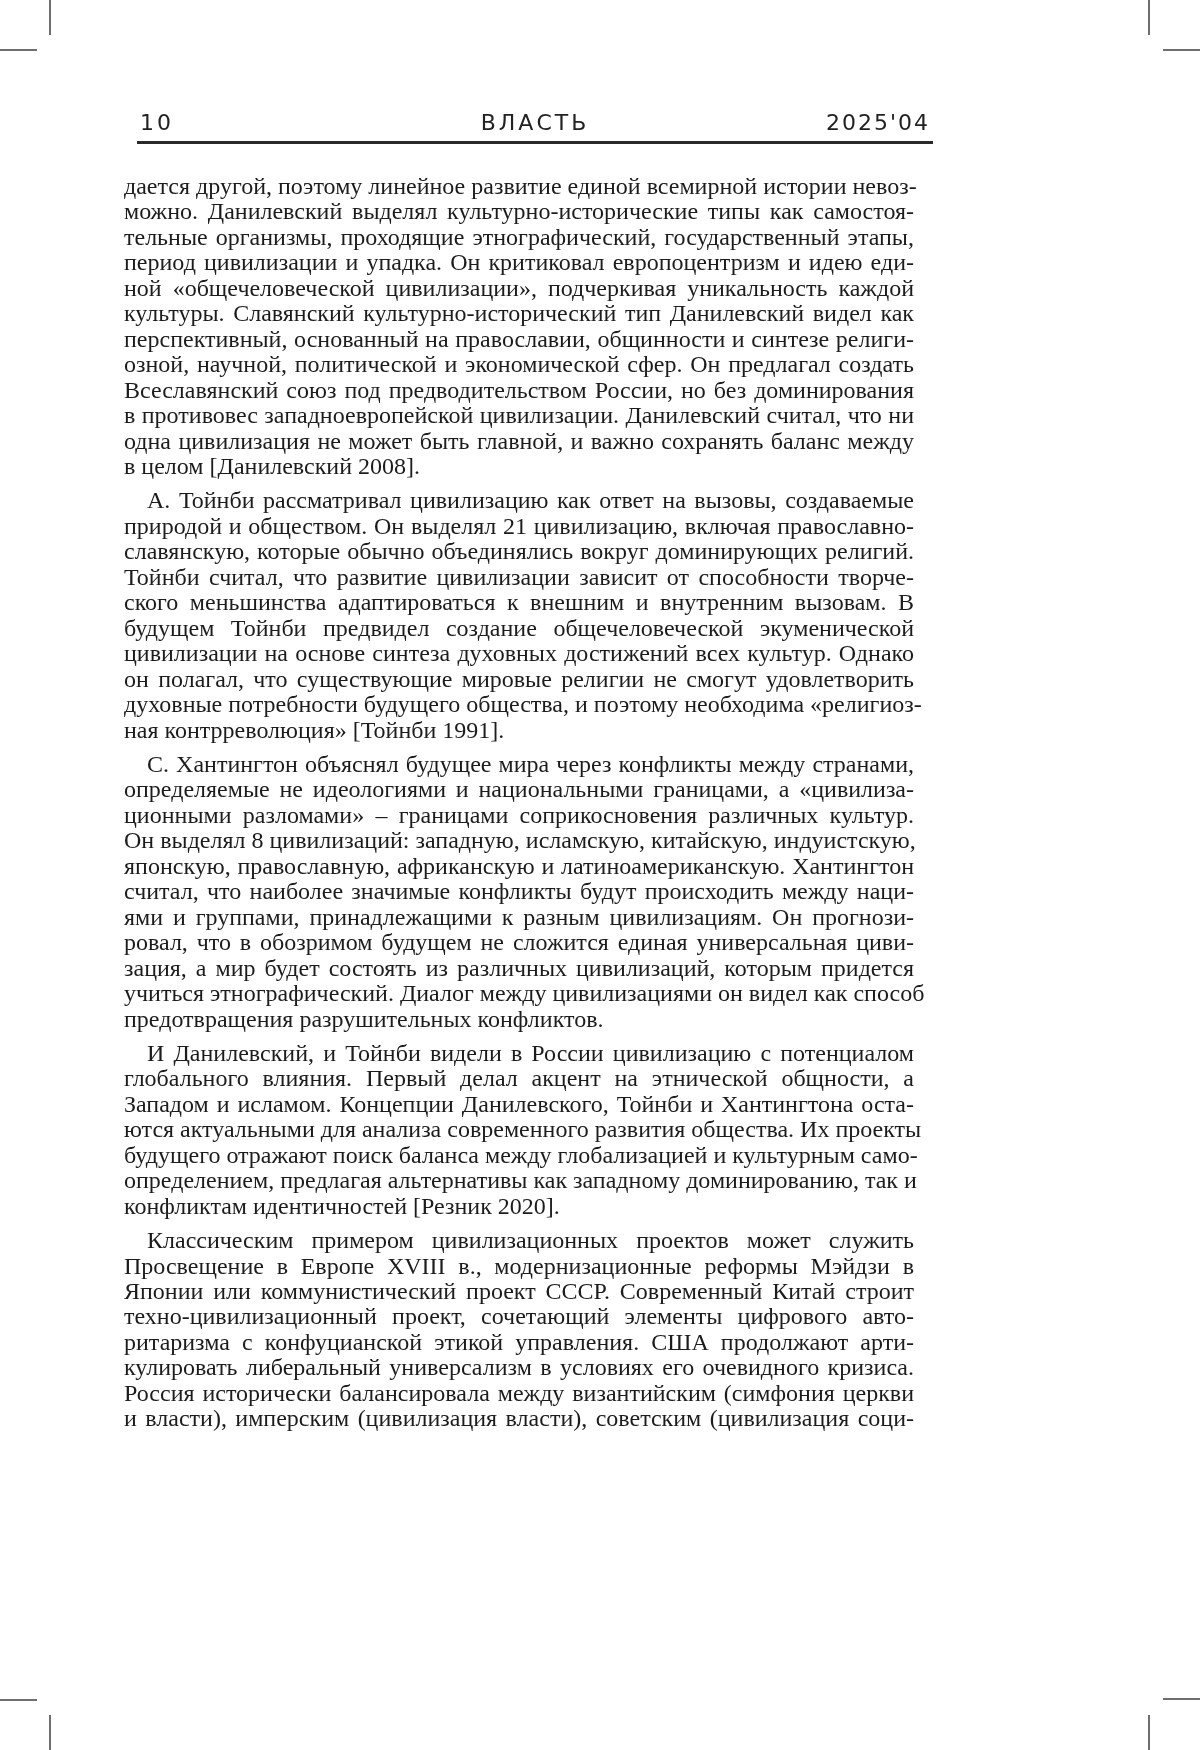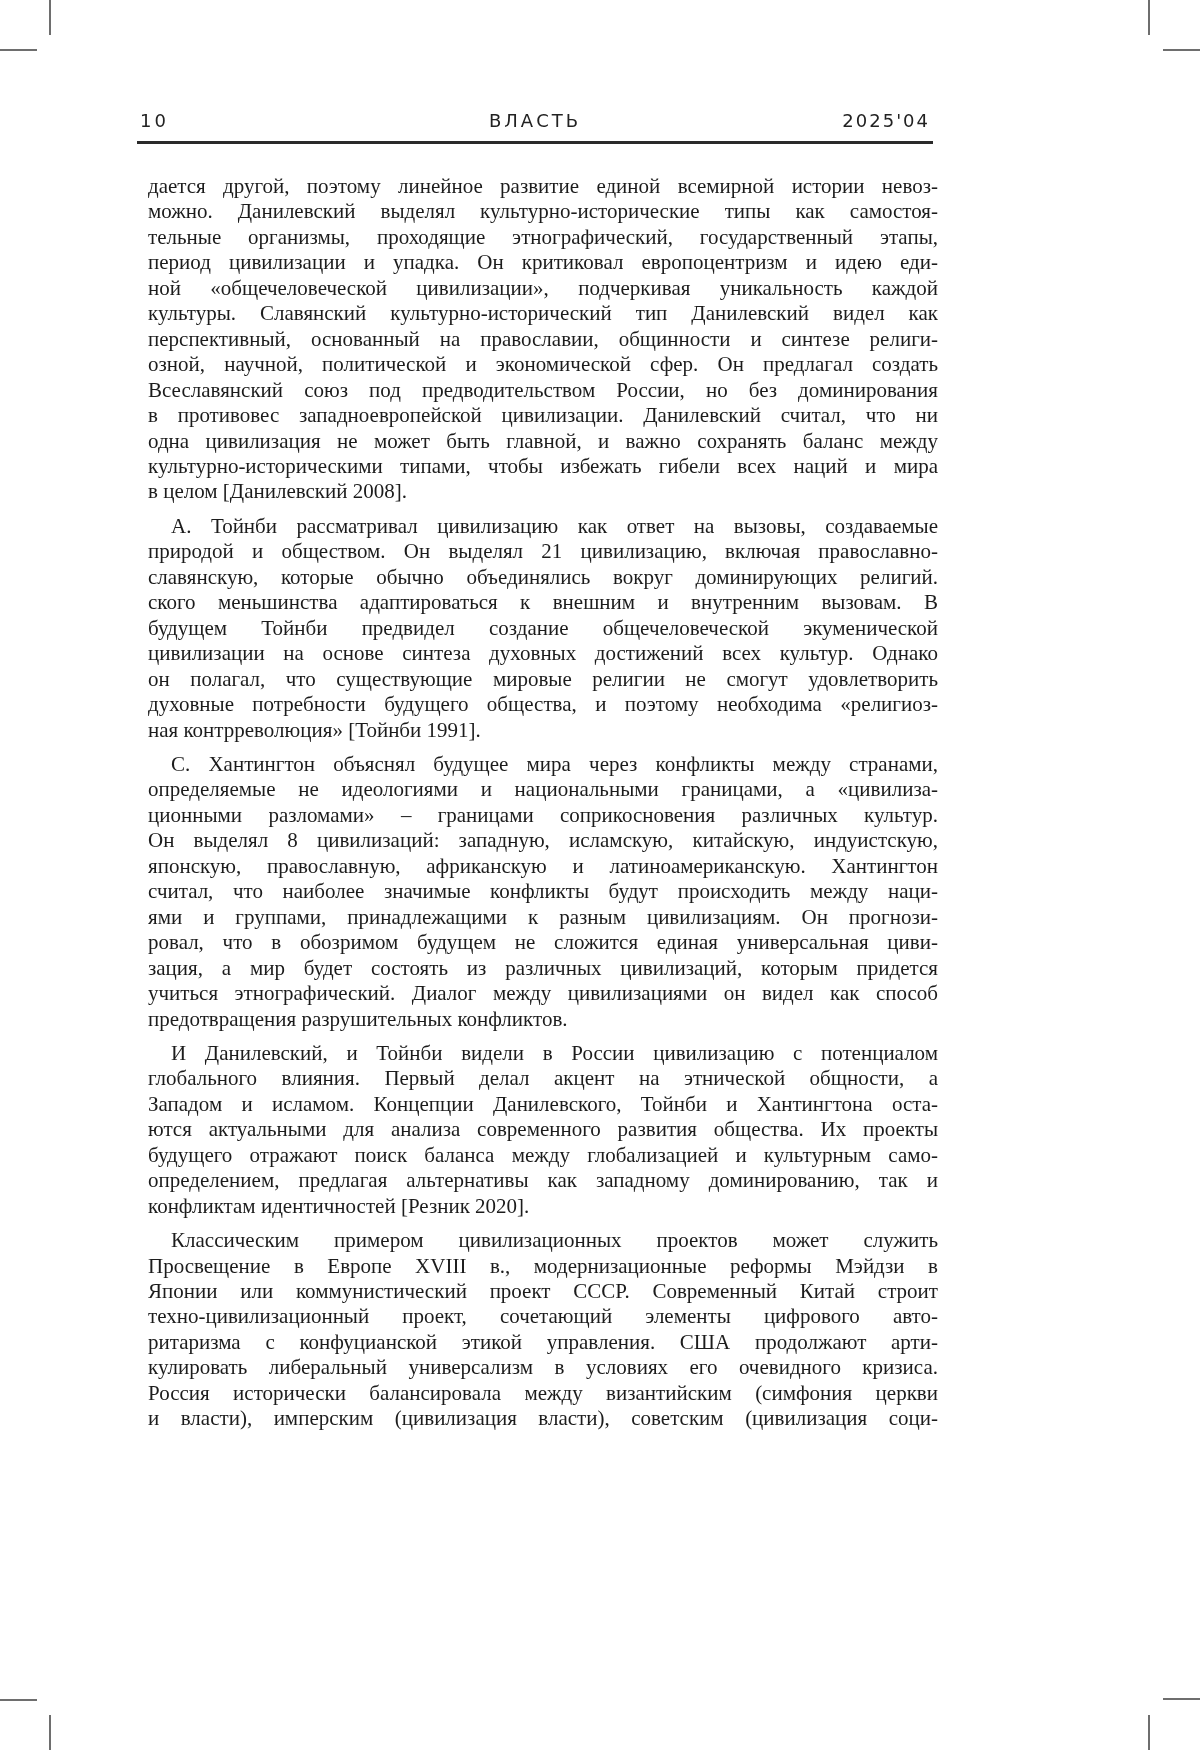--- a/index.html
+++ b/index.html
@@ -35,44 +35,44 @@
   
   .running-head {
     position: absolute;
     left: 140px;
     width: 790px;
     top: 110px;
     display: grid;
     grid-template-columns: 1fr auto 1fr;
     align-items: baseline;
     font-family: "DejaVu Sans", "Liberation Sans", sans-serif;
-    font-size: 18px;
+    font-size: 22px;
     letter-spacing: 3px;
     color: #222222;
   }
   .running-head .rh-left  { justify-self: start; }
   .running-head .rh-center{ justify-self: center; }
   .running-head .rh-right { justify-self: end; letter-spacing: 2px; }
 
   .header-rule {
     position: absolute;
     left: 137px;
     width: 796px;
     top: 141px;
     height: 3px;
     background: var(--rule, #2a2a2a);
   }
 
   
   .article-body {
     position: absolute;
-    left: 148px;
+    left: 124px;
     top: 174px;
     width: 790px;
-    font-size: 21px;
+    font-size: 24px;
     line-height: 25.45px;
   }
   .line {
     text-align: justify;
     text-align-last: justify;
     white-space: nowrap;
   }
   .line.last {
     text-align-last: left;
   }
@@ -108,25 +108,25 @@
       <div class="line">можно. Данилевский выделял культурно-исторические типы как самостоя-</div>
       <div class="line">тельные организмы, проходящие этнографический, государственный этапы,</div>
       <div class="line">период цивилизации и упадка. Он критиковал европоцентризм и идею еди-</div>
       <div class="line">ной «общечеловеческой цивилизации», подчеркивая уникальность каждой</div>
       <div class="line">культуры. Славянский культурно-исторический тип Данилевский видел как</div>
       <div class="line">перспективный, основанный на православии, общинности и синтезе религи-</div>
       <div class="line">озной, научной, политической и экономической сфер. Он предлагал создать</div>
       <div class="line">Всеславянский союз под предводительством России, но без доминирования</div>
       <div class="line">в противовес западноевропейской цивилизации. Данилевский считал, что ни</div>
       <div class="line">одна цивилизация не может быть главной, и важно сохранять баланс между</div>
-      <div class="line">культурно-историческими типами, чтобы избежать гибели всех наций и мира</div>
       <div class="line last">в целом [Данилевский 2008].</div>
       <div class="line indent">А. Тойнби рассматривал цивилизацию как ответ на вызовы, создаваемые</div>
       <div class="line">природой и обществом. Он выделял 21 цивилизацию, включая православно-</div>
       <div class="line">славянскую, которые обычно объединялись вокруг доминирующих религий.</div>
+      <div class="line">Тойнби считал, что развитие цивилизации зависит от способности творче-</div>
       <div class="line">ского меньшинства адаптироваться к внешним и внутренним вызовам. В</div>
       <div class="line">будущем Тойнби предвидел создание общечеловеческой экуменической</div>
       <div class="line">цивилизации на основе синтеза духовных достижений всех культур. Однако</div>
       <div class="line">он полагал, что существующие мировые религии не смогут удовлетворить</div>
       <div class="line">духовные потребности будущего общества, и поэтому необходима «религиоз-</div>
       <div class="line last">ная контрреволюция» [Тойнби 1991].</div>
       <div class="line indent">С. Хантингтон объяснял будущее мира через конфликты между странами,</div>
       <div class="line">определяемые не идеологиями и национальными границами, а «цивилиза-</div>
       <div class="line">ционными разломами» – границами соприкосновения различных культур.</div>
       <div class="line">Он выделял 8 цивилизаций: западную, исламскую, китайскую, индуистскую,</div>

